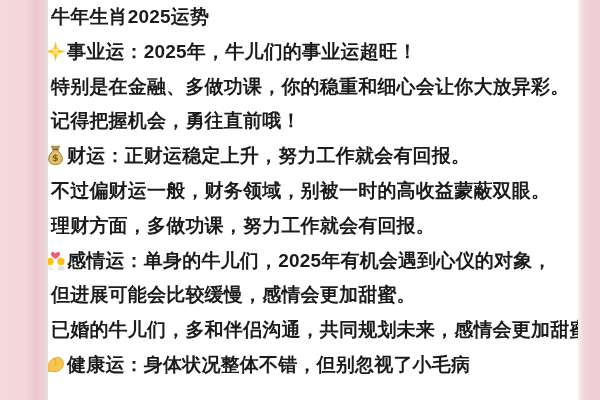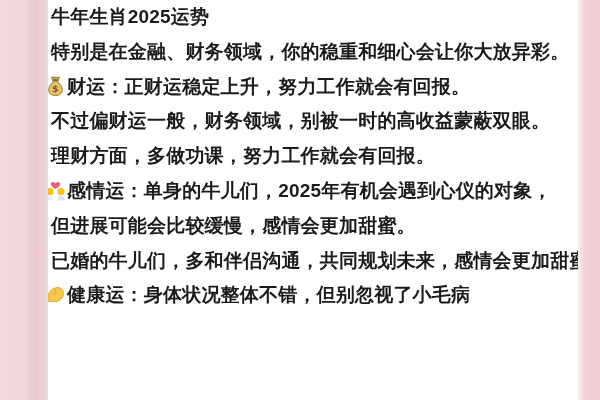--- a/index.html
+++ b/index.html
@@ -47,21 +47,26 @@
   }
   .icon svg{display:block;width:21px;height:21px;}
 </style>
 </head>
 <body>
 
 <div class="page">
   <div class="strip strip-left"></div>
   <div class="content" id="content">
       <div class="line"><span>牛年生肖2025运势</span></div>
-      <div class="line"><span>特别是在金融、财务领域，你的稳重和细心会让你大放异彩。</span></div>
+      <div class="line has-icon"><span class="icon"><svg viewBox="0 0 20 20">
+            <polygon points="10,0.5 12,7.8 19.5,10 12,12.2 10,19.5 8,12.2 0.5,10 8,7.8" fill="#f1c437"></polygon>
+            <polygon points="10,3.5 11.4,8.6 16.5,10 11.4,11.4 10,16.5 8.6,11.4 3.5,10 8.6,8.6" fill="#fbe38e" transform="rotate(45 10 10)"></polygon>
+          </svg></span><span>事业运：2025年，牛儿们的事业运超旺！</span></div>
+      <div class="line"><span>特别是在金融、多做功课，你的稳重和细心会让你大放异彩。</span></div>
+      <div class="line"><span>记得把握机会，勇往直前哦！</span></div>
       <div class="line has-icon"><span class="icon"><svg viewBox="0 0 20 20">
             <path d="M7.5 3.8 L6 1.2 H14 L12.5 3.8 Z" fill="#caa84f" stroke="#8a6d2f" stroke-width="0.8"></path>
             <path d="M10 4.5 C4.8 7 3.1 10.8 3.6 14.3 C4.1 17.4 7 18.6 10 18.6 C13 18.6 15.9 17.4 16.4 14.3 C16.9 10.8 15.2 7 10 4.5 Z" fill="#e3c268" stroke="#8a6d2f" stroke-width="0.8"></path>
             <rect x="6.8" y="3.4" width="6.4" height="1.7" rx="0.85" fill="#8a6d2f"></rect>
             <text x="10" y="15" font-size="9" text-anchor="middle" fill="#7a5c1e" font-weight="bold" font-family="DejaVu Sans, sans-serif">$</text>
           </svg></span><span>财运：正财运稳定上升，努力工作就会有回报。</span></div>
       <div class="line"><span>不过偏财运一般，财务领域，别被一时的高收益蒙蔽双眼。</span></div>
       <div class="line"><span>理财方面，多做功课，努力工作就会有回报。</span></div>
       <div class="line has-icon"><span class="icon"><svg viewBox="0 0 20 20">
             <path d="M10 3.4 C9 1.5 6.4 1.3 5.7 3.1 C5 4.9 7.2 7 10 8.6 C12.8 7 15 4.9 14.3 3.1 C13.6 1.3 11 1.5 10 3.4 Z" fill="#f25e7a"></path>

